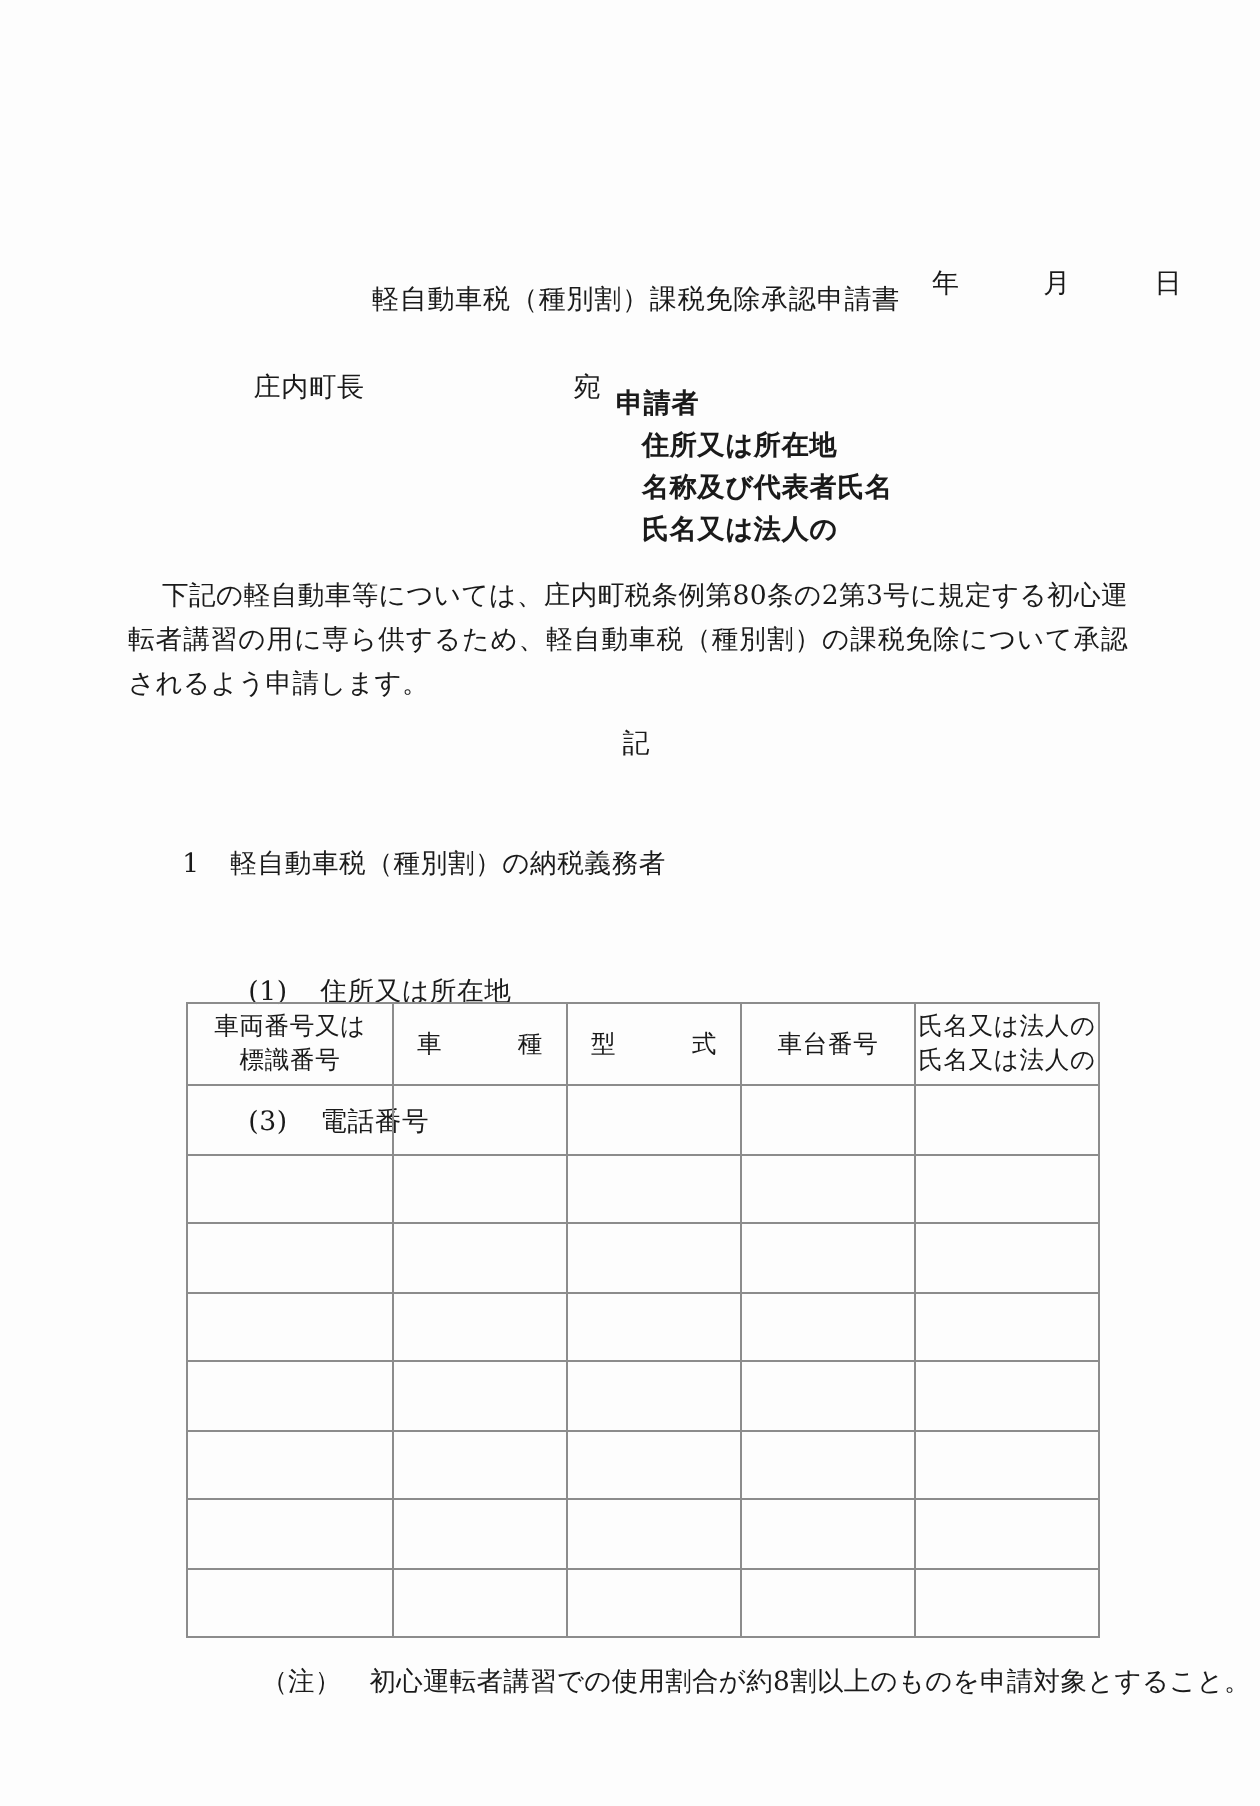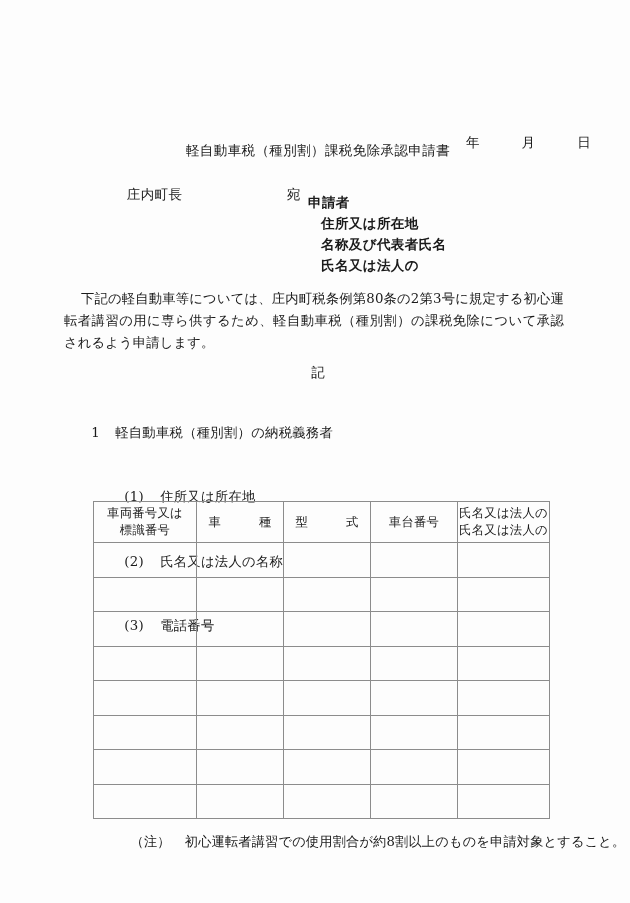--- a/index.html
+++ b/index.html
@@ -166,23 +166,20 @@
   </div>
 
   <div class="abs ki-mark">記</div>
 
   <div class="list-block">
     <div class="li">
       <span class="num">1</span><span>軽自動車税（種別割）の納税義務者</span>
     </div>
     <div class="li sub">
       <span class="num">(1)</span><span>住所又は所在地</span>
-    </div>
-    <div class="li sub">
-      <span class="num">(2)</span><span>氏名又は法人の名称</span>
     </div>
     <div class="li sub">
       <span class="num">(3)</span><span>電話番号</span>
     </div>
   </div>
 
   <table class="vehicle-table">
     <colgroup>
       <col class="c0">
         <col class="c1">

